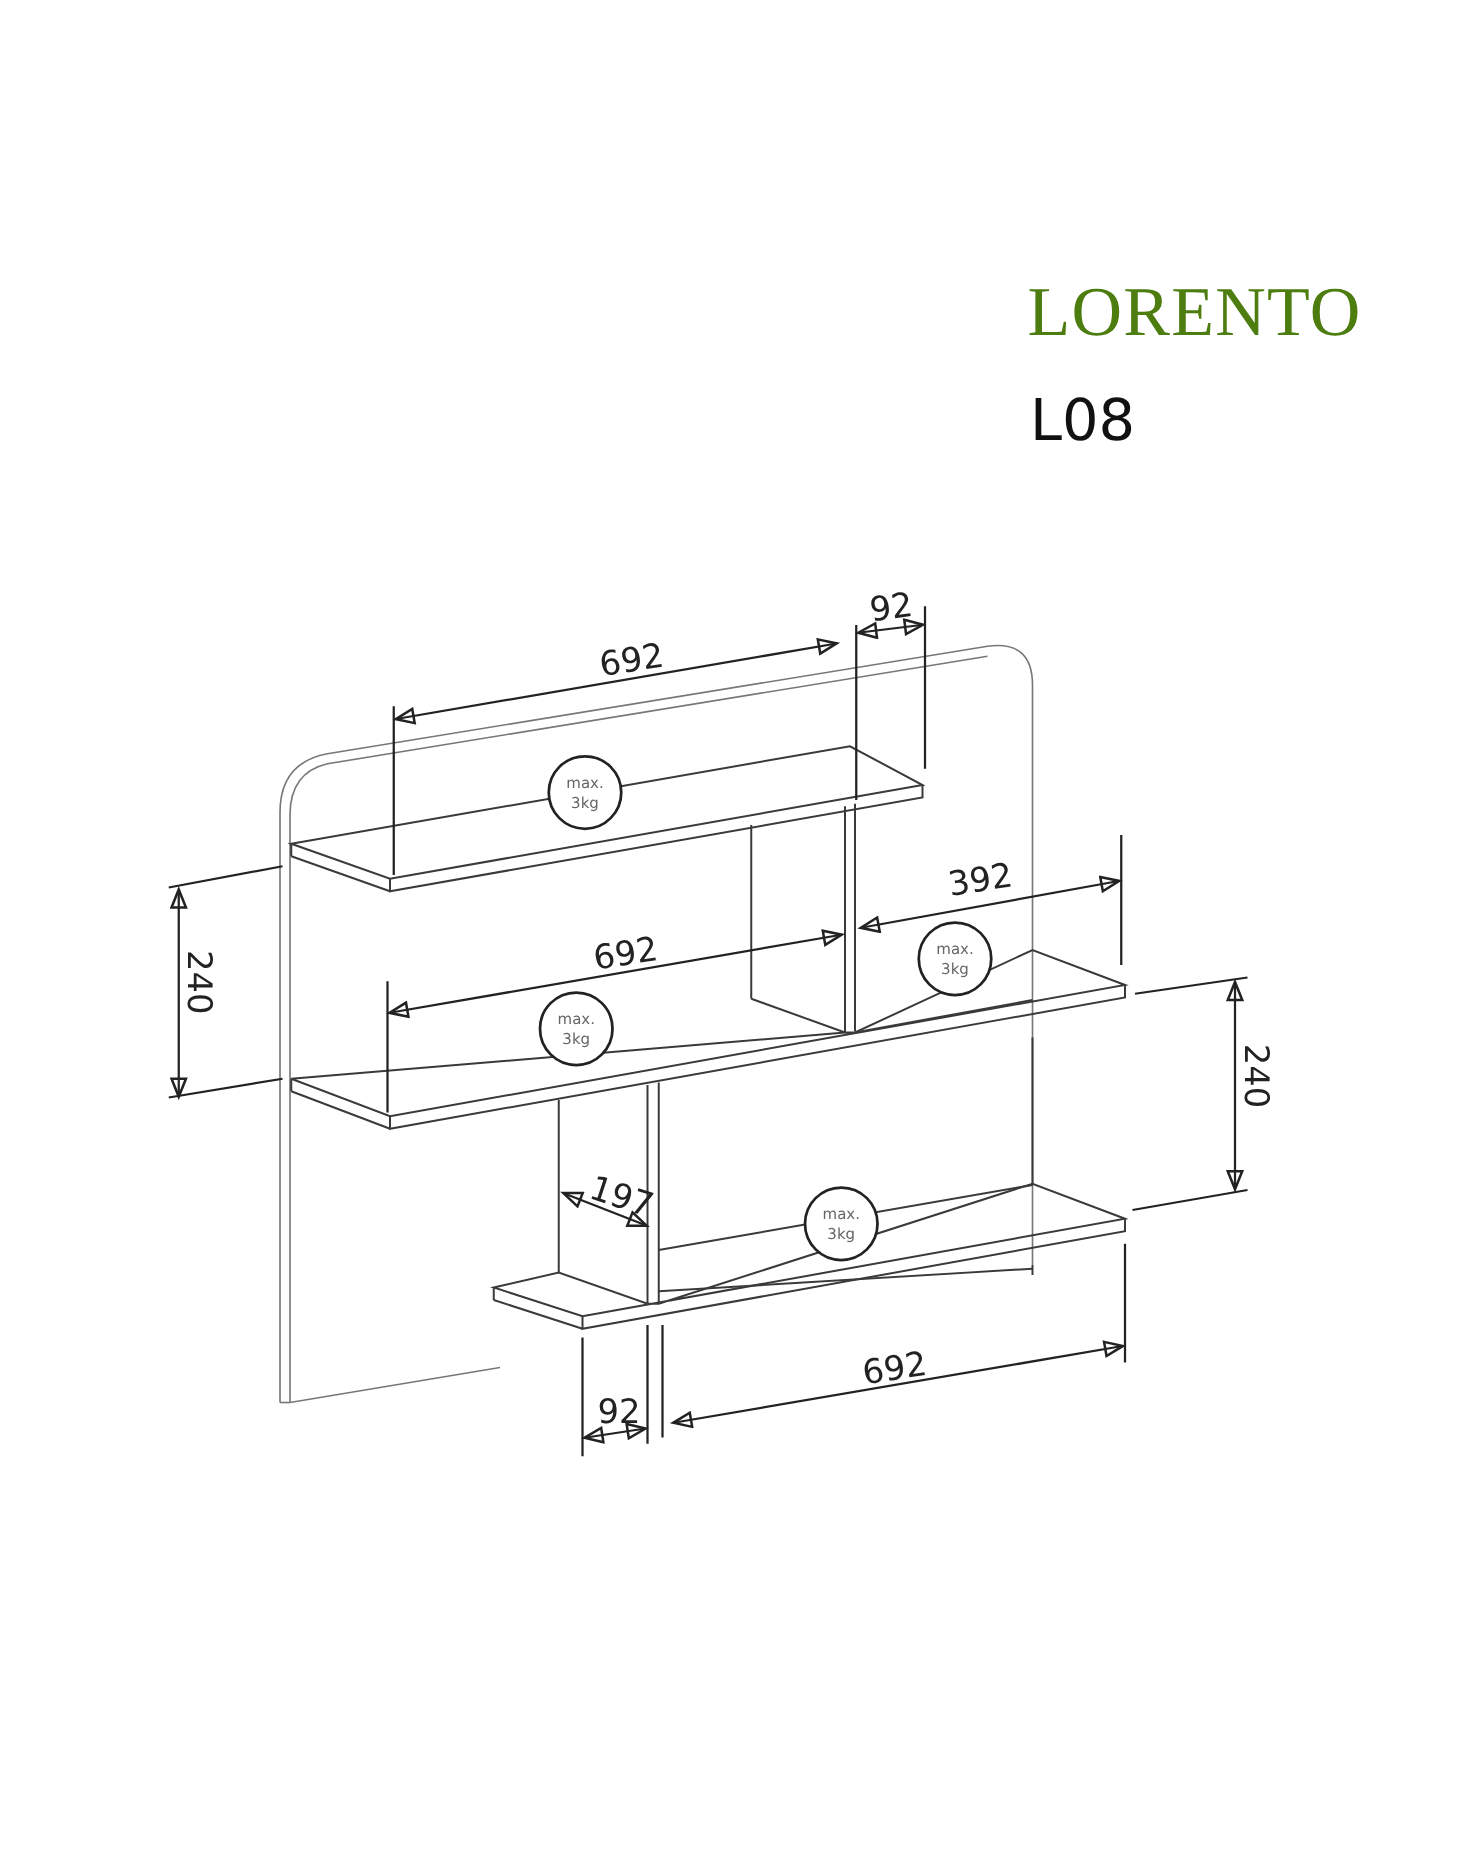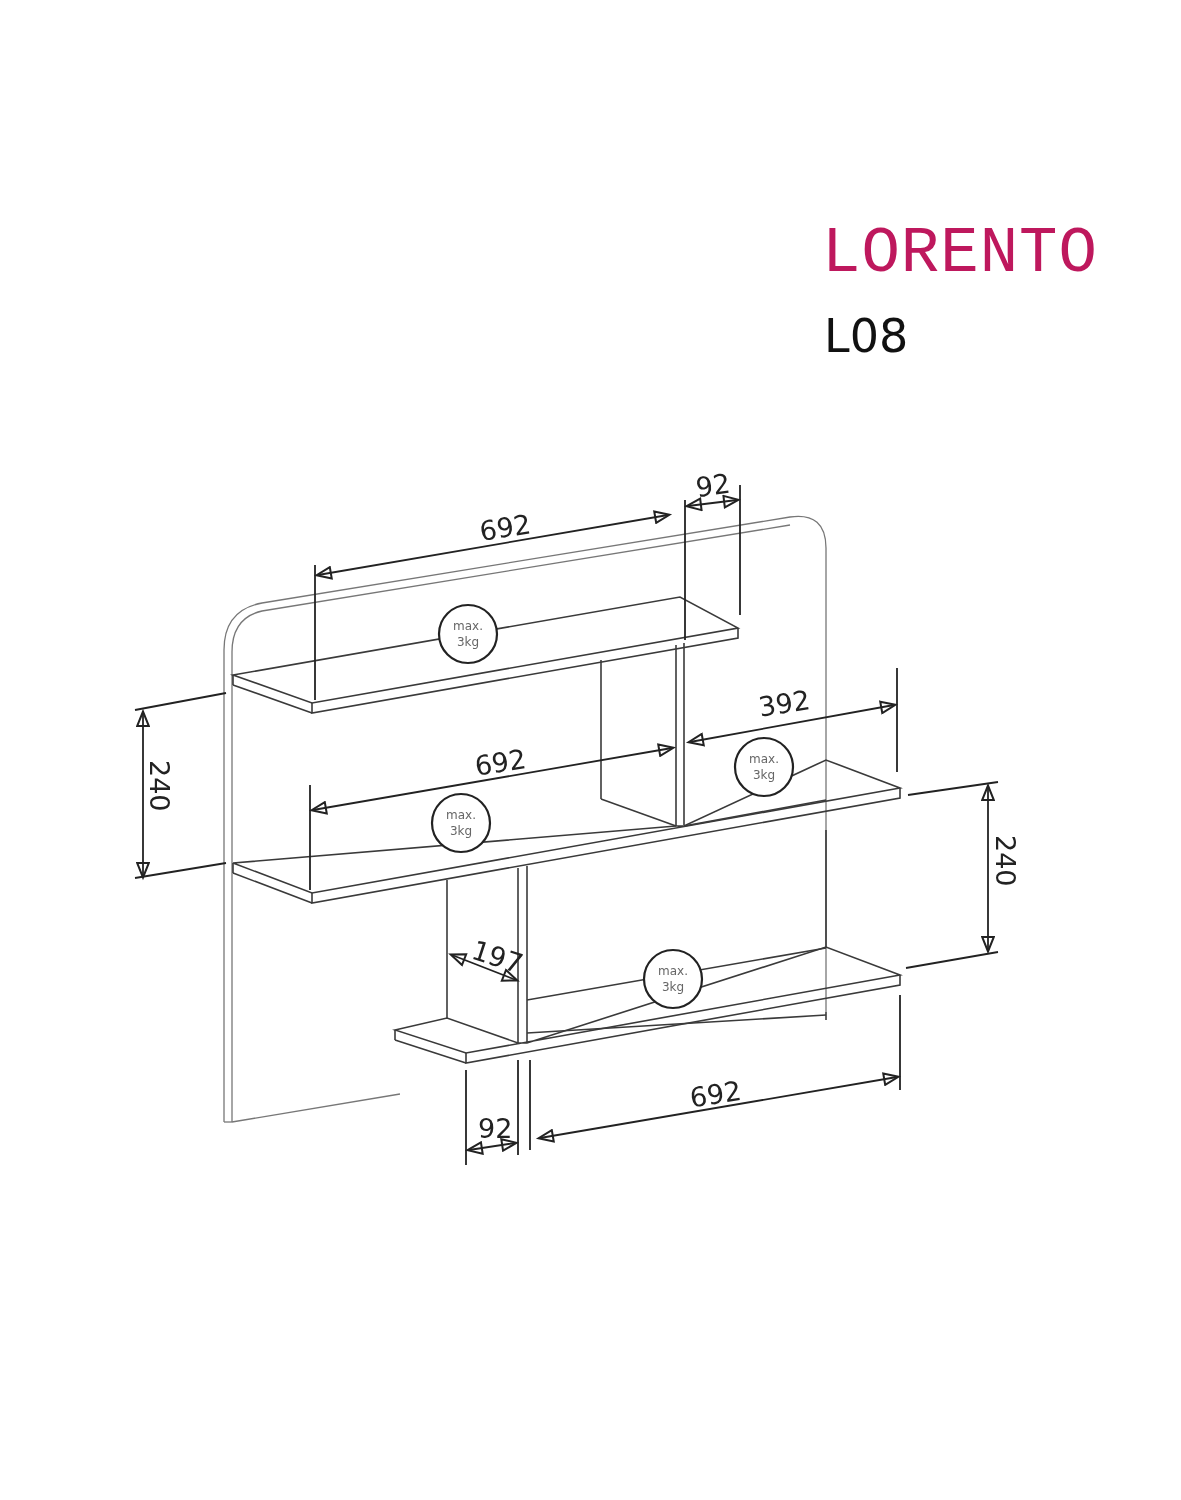--- a/index.html
+++ b/index.html
@@ -1,17 +1,17 @@
 <!DOCTYPE html>
 <html><head>
 <meta charset="utf-8">
 <style>
   html, body { margin: 0; padding: 0; background: #ffffff; }
   body { width: 1181px; height: 1500px; position: relative; overflow: hidden; font-family: "DejaVu Sans", sans-serif; }
-  .title { position: absolute; left: 822px; top: 222px; font-size: 64px; font-weight: 400; letter-spacing: 1px; color: #be185d; line-height: 1; font-family: Liberation Mono, monospace; }
+  .title { position: absolute; left: 822px; top: 222px; font-size: 56px; font-weight: 400; letter-spacing: 1px; color: #4d7c0f; line-height: 1; font-family: Liberation Serif, serif; }
   .model { position: absolute; left: 824px; top: 313px; font-size: 46px; color: #111; line-height: 1; font-family: "DejaVu Sans", sans-serif; text-align: center; }
   svg.drawing { position: absolute; left: 0; top: 0; }
   .ln { stroke: #3a3a3a; stroke-width: 1.6; fill: none; }
   .lnl { stroke: #777; stroke-width: 1.3; fill: none; }
   .dim { stroke: #222; stroke-width: 1.8; fill: none; }
   .dimtxt { font-family: "DejaVu Sans", sans-serif; font-size: 27px; fill: #222; }
   .badge circle { stroke: #222; stroke-width: 2.2; fill: #fff; }
   .badge text { font-family: "DejaVu Sans", sans-serif; font-size: 12px; fill: #666; text-anchor: middle; }
 </style>
 </head>

